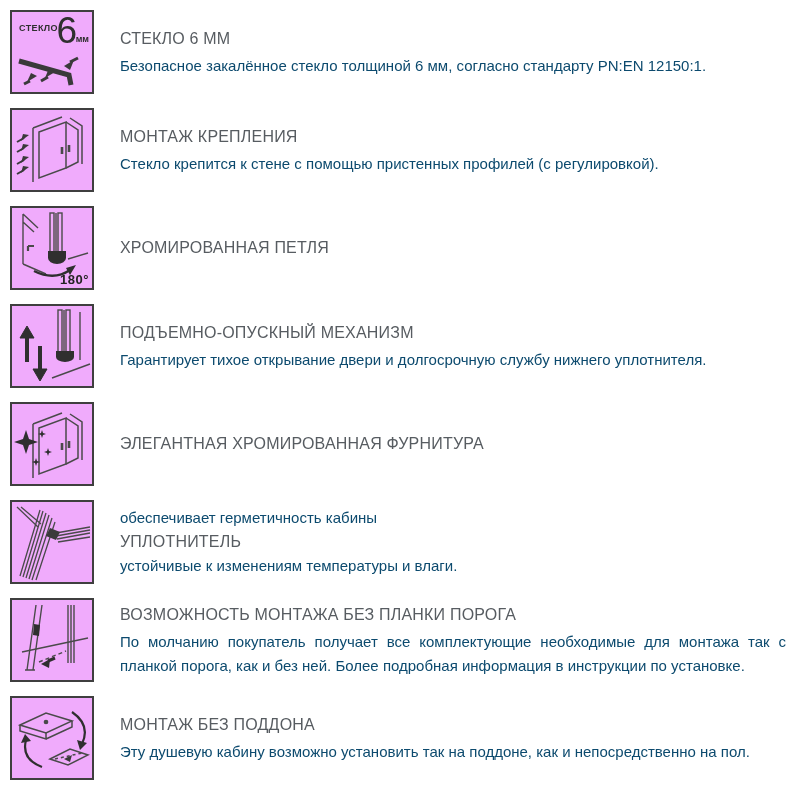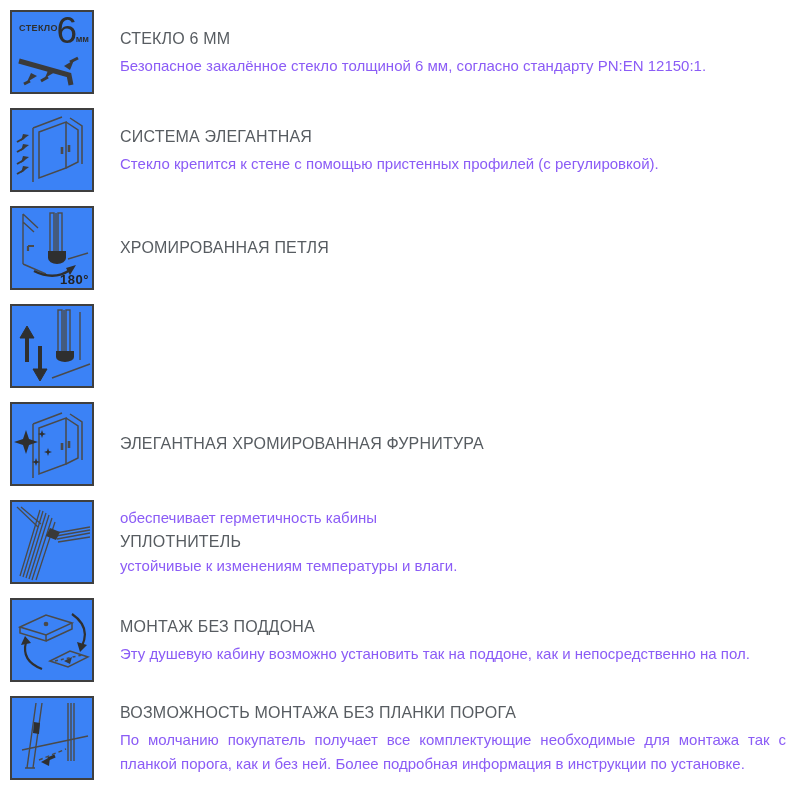--- a/index.html
+++ b/index.html
@@ -3,30 +3,30 @@
 <meta charset="utf-8">
 <style>
   html,body{margin:0;padding:0;}
   body{
     width:800px;height:800px;overflow:hidden;background:#ffffff;
     font-family:"Liberation Sans", sans-serif;
   }
   .features{padding:10px 8px 0 10px;}
   .row{display:flex;align-items:center;margin-bottom:14px;min-height:84px;}
   .iconbox{
-    width:80px;height:80px;border:2px solid #3f3f3f;background:#3b82f6;
+    width:80px;height:80px;border:2px solid #3f3f3f;background:#f0abfc;
     position:relative;flex:0 0 auto;box-sizing:content-box;
   }
   .iconbox svg{position:absolute;left:0;top:0;}
   .txt{margin-left:26px;flex:1;padding-right:6px;}
   .title{
     font-size:16px;line-height:24px;color:#575c61;letter-spacing:.2px;
   }
   .desc{
-    font-size:15px;line-height:24px;color:#8b5cf6;margin-top:3px;
+    font-size:15px;line-height:24px;color:#0c4a6e;margin-top:3px;
   }
   .desc.tight{margin-top:0;}
   .justify{text-align:justify;}
   
   .g-label{position:absolute;top:11px;left:7px;font-size:9px;font-weight:bold;color:#2f2f2f;letter-spacing:.4px;}
   .g-big{position:absolute;top:-2px;right:15px;font-size:37px;font-weight:500;color:#2f2f2f;}
   .g-unit{position:absolute;top:22px;right:3px;font-size:9px;font-weight:bold;color:#2f2f2f;}
   .deg-label{position:absolute;bottom:1px;right:3px;font-size:13px;font-weight:bold;color:#232323;letter-spacing:.5px;}
 </style>
 </head>
@@ -71,21 +71,21 @@
           <path d="M5 42 L12 38" stroke="#3a3a3a" stroke-width="2"></path>
             <polygon points="17,35 9,41 11,34"></polygon>
           <path d="M5 54 L12 50" stroke="#3a3a3a" stroke-width="2"></path>
             <polygon points="17,47 9,53 11,46"></polygon>
           <path d="M5 64 L12 60" stroke="#3a3a3a" stroke-width="2"></path>
             <polygon points="17,57 9,63 11,56"></polygon>
         </g>
       </svg>
     </div>
     <div class="txt">
-      <div class="title">СИСТЕМА ЭЛЕГАНТНАЯ</div>
+      <div class="title">МОНТАЖ КРЕПЛЕНИЯ</div>
       <div class="desc">Стекло крепится к стене с помощью пристенных профилей (с регулировкой).</div>
     </div>
   </div>
 
   <div class="row">
     <div class="iconbox">
       <span class="deg-label">180°</span>
       <svg width="80" height="80" viewBox="0 0 80 80">
         <g stroke="#4a4a4a" stroke-width="1.4" fill="none">
           <path d="M11 6 L11 56 M11 6 L26 20 M11 14 L22 24"></path>
@@ -118,20 +118,24 @@
         <g stroke="#4a4a4a" stroke-width="1.4" fill="none">
           <rect x="46" y="4" width="4" height="44"></rect>
           <rect x="54" y="4" width="4" height="44"></rect>
           <line x1="52" y1="4" x2="52" y2="48"></line>
           <line x1="68" y1="6" x2="68" y2="54"></line>
           <path d="M40 72 L78 58"></path>
         </g>
         <path d="M44 45 h18 v6 a9 5 0 0 1 -18 0 Z" fill="#2f2f2f"></path>
       </svg>
     </div>
+    <div class="txt">
+      <div class="title">ПОДЪЕМНО-ОПУСКНЫЙ МЕХАНИЗМ</div>
+      <div class="desc">Гарантирует тихое открывание двери и долгосрочную службу нижнего уплотнителя.</div>
+    </div>
   </div>
 
   <div class="row">
     <div class="iconbox">
       <svg width="80" height="80" viewBox="0 0 80 80">
         <g stroke="#4a4a4a" stroke-width="1.5" fill="none">
           <path d="M27 24 L54 14 L54 60 L27 70 Z"></path>
           <path d="M54 14 L66 22 L66 54 L54 60"></path>
           <path d="M21 20 L21 74 M21 20 L50 9 M58 10 L70 18 L70 56"></path>
           <line x1="50" y1="39" x2="50" y2="46" stroke-width="2.6"></line>
@@ -164,20 +168,40 @@
     <div class="txt">
       <div class="desc tight">обеспечивает герметичность кабины</div>
       <div class="title">УПЛОТНИТЕЛЬ</div>
       <div class="desc tight">устойчивые к изменениям температуры и влаги.</div>
     </div>
   </div>
 
   <div class="row">
     <div class="iconbox">
       <svg width="80" height="80" viewBox="0 0 80 80">
+        <g stroke="#4a4a4a" stroke-width="1.4" fill="none">
+          <path d="M24 5 L15 70 M30 5 L21 70 M13 70 L23 70"></path>
+          <path d="M56 5 L56 63 M62 5 L62 63 M59 5 L59 63"></path>
+          <path d="M10 52 L76 38"></path>
+          <path d="M27 62 L54 51" stroke-dasharray="4 3"></path>
+        </g>
+        <polygon points="22,24 28,25 27,36 21,35" fill="#2f2f2f"></polygon>
+        <path d="M36 61 L43 58" stroke="#2f2f2f" stroke-width="3" fill="none"></path>
+        <polygon points="29,64 38,59 37,68" fill="#2f2f2f"></polygon>
+      </svg>
+    </div>
+    <div class="txt">
+      <div class="title">ВОЗМОЖНОСТЬ МОНТАЖА БЕЗ ПЛАНКИ ПОРОГА</div>
+      <div class="desc justify">По молчанию покупатель получает все комплектующие необходимые для монтажа так с планкой порога, как и без ней. Более подробная информация в инструкции по установке.</div>
+    </div>
+  </div>
+
+  <div class="row">
+    <div class="iconbox">
+      <svg width="80" height="80" viewBox="0 0 80 80">
         <g stroke="#4a4a4a" stroke-width="1.5" fill="none">
           <path d="M8 27 L34 15 L60 23 L34 35 Z"></path>
           <path d="M8 27 L8 33 L34 41 L34 35 M60 23 L60 29 L34 41"></path>
           <circle cx="34" cy="24" r="1.6" fill="#4a4a4a"></circle>
           <path d="M38 61 L58 51 L76 57 L56 67 Z"></path>
           <path d="M43 61 L70 55" stroke-dasharray="3 3"></path>
         </g>
         <polygon points="52,61 60,57 58,64" fill="#3a3a3a"></polygon>
         <g stroke="#2f2f2f" stroke-width="2.2" fill="none">
           <path d="M60 14 Q79 27 70 46"></path>
@@ -186,33 +210,13 @@
         <polygon points="68,52 65,42 75,45" fill="#2f2f2f"></polygon>
         <polygon points="13,36 9,45 19,43" fill="#2f2f2f"></polygon>
       </svg>
     </div>
     <div class="txt">
       <div class="title">МОНТАЖ БЕЗ ПОДДОНА</div>
       <div class="desc justify">Эту душевую кабину возможно установить так на поддоне, как и непосредственно на пол.</div>
     </div>
   </div>
 
-  <div class="row">
-    <div class="iconbox">
-      <svg width="80" height="80" viewBox="0 0 80 80">
-        <g stroke="#4a4a4a" stroke-width="1.4" fill="none">
-          <path d="M24 5 L15 70 M30 5 L21 70 M13 70 L23 70"></path>
-          <path d="M56 5 L56 63 M62 5 L62 63 M59 5 L59 63"></path>
-          <path d="M10 52 L76 38"></path>
-          <path d="M27 62 L54 51" stroke-dasharray="4 3"></path>
-        </g>
-        <polygon points="22,24 28,25 27,36 21,35" fill="#2f2f2f"></polygon>
-        <path d="M36 61 L43 58" stroke="#2f2f2f" stroke-width="3" fill="none"></path>
-        <polygon points="29,64 38,59 37,68" fill="#2f2f2f"></polygon>
-      </svg>
-    </div>
-    <div class="txt">
-      <div class="title">ВОЗМОЖНОСТЬ МОНТАЖА БЕЗ ПЛАНКИ ПОРОГА</div>
-      <div class="desc justify">По молчанию покупатель получает все комплектующие необходимые для монтажа так с планкой порога, как и без ней. Более подробная информация в инструкции по установке.</div>
-    </div>
-  </div>
-
 </div>
 
 </body></html>

